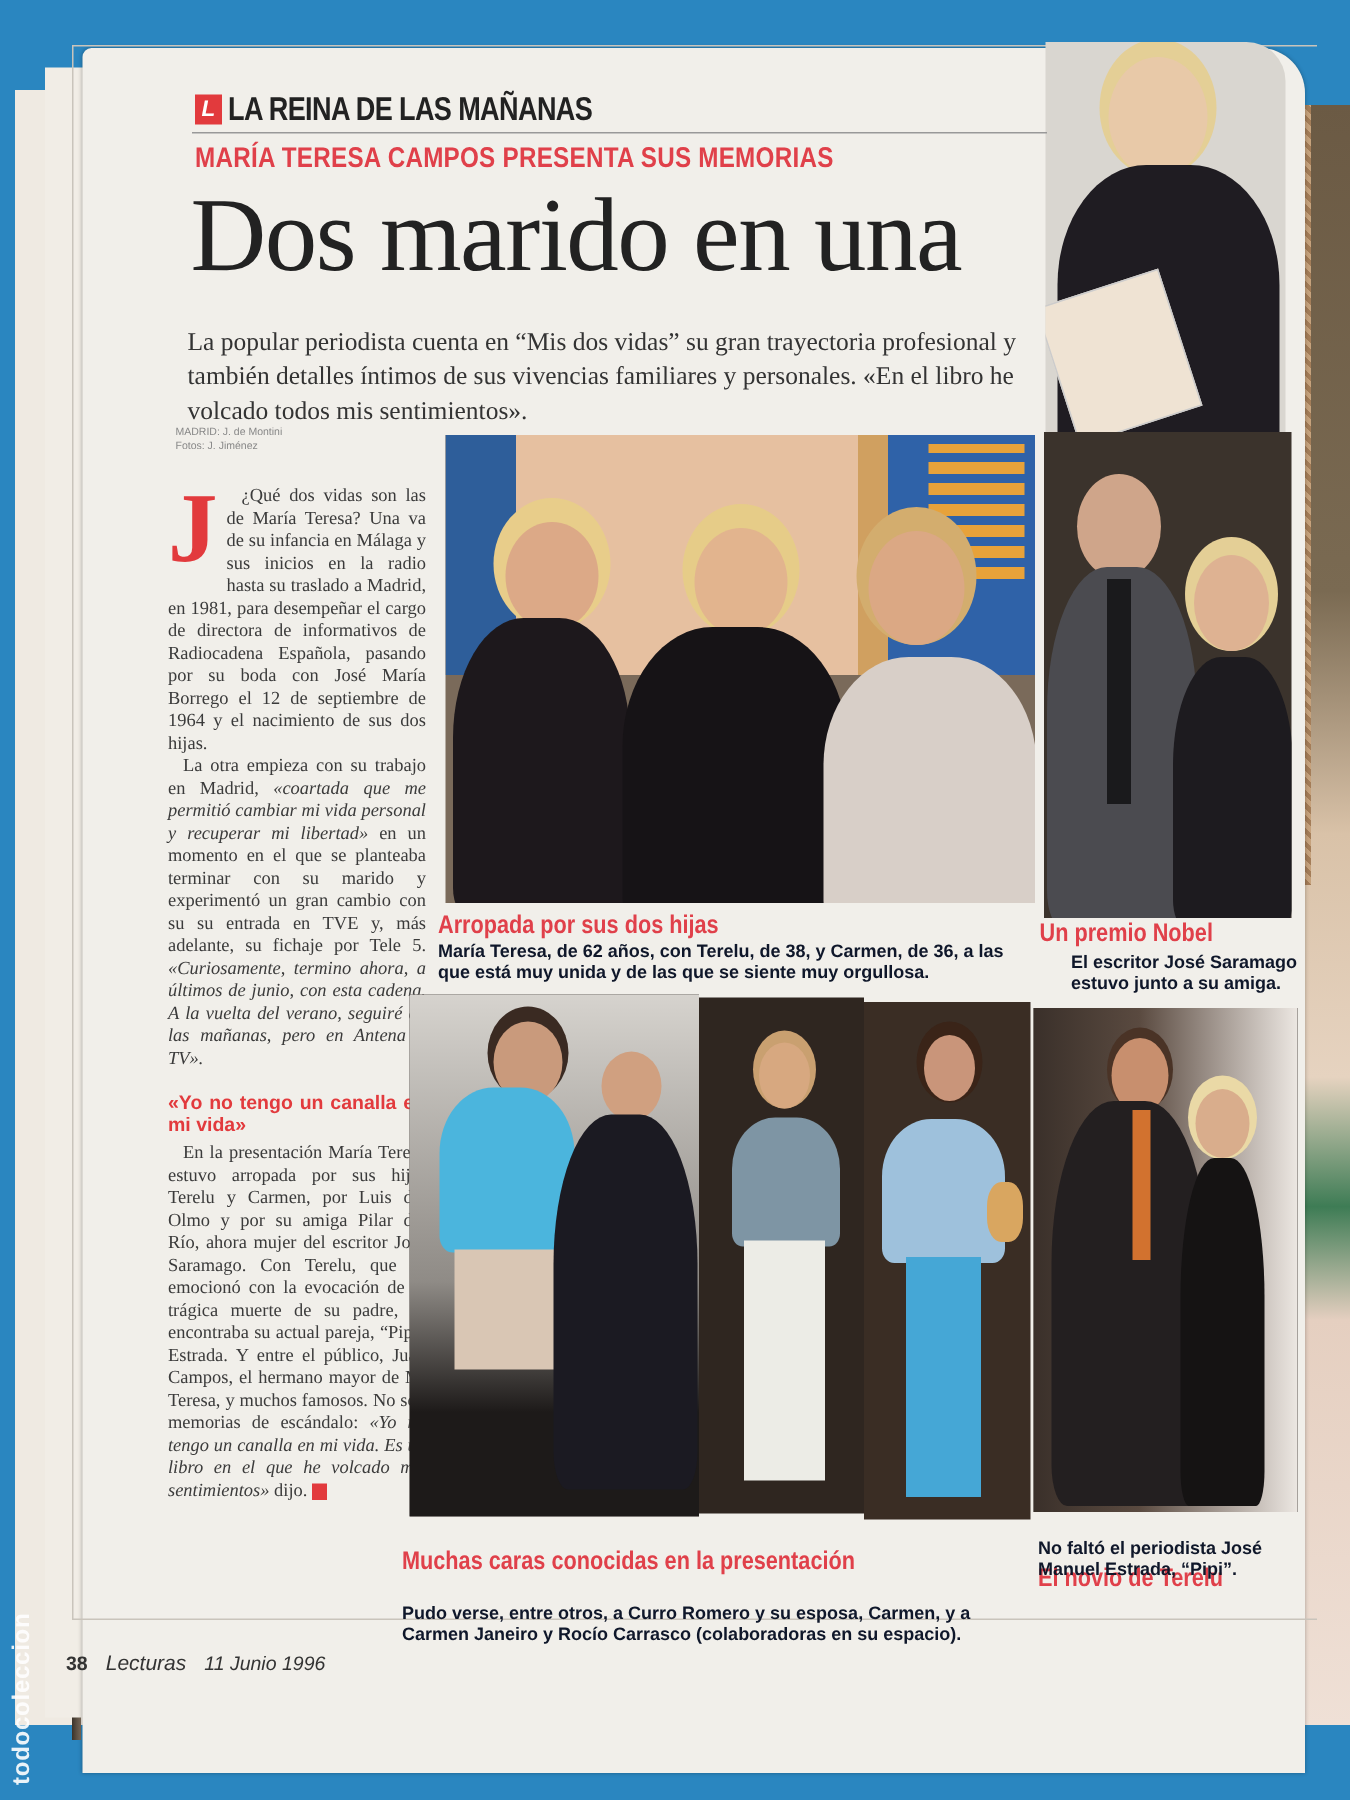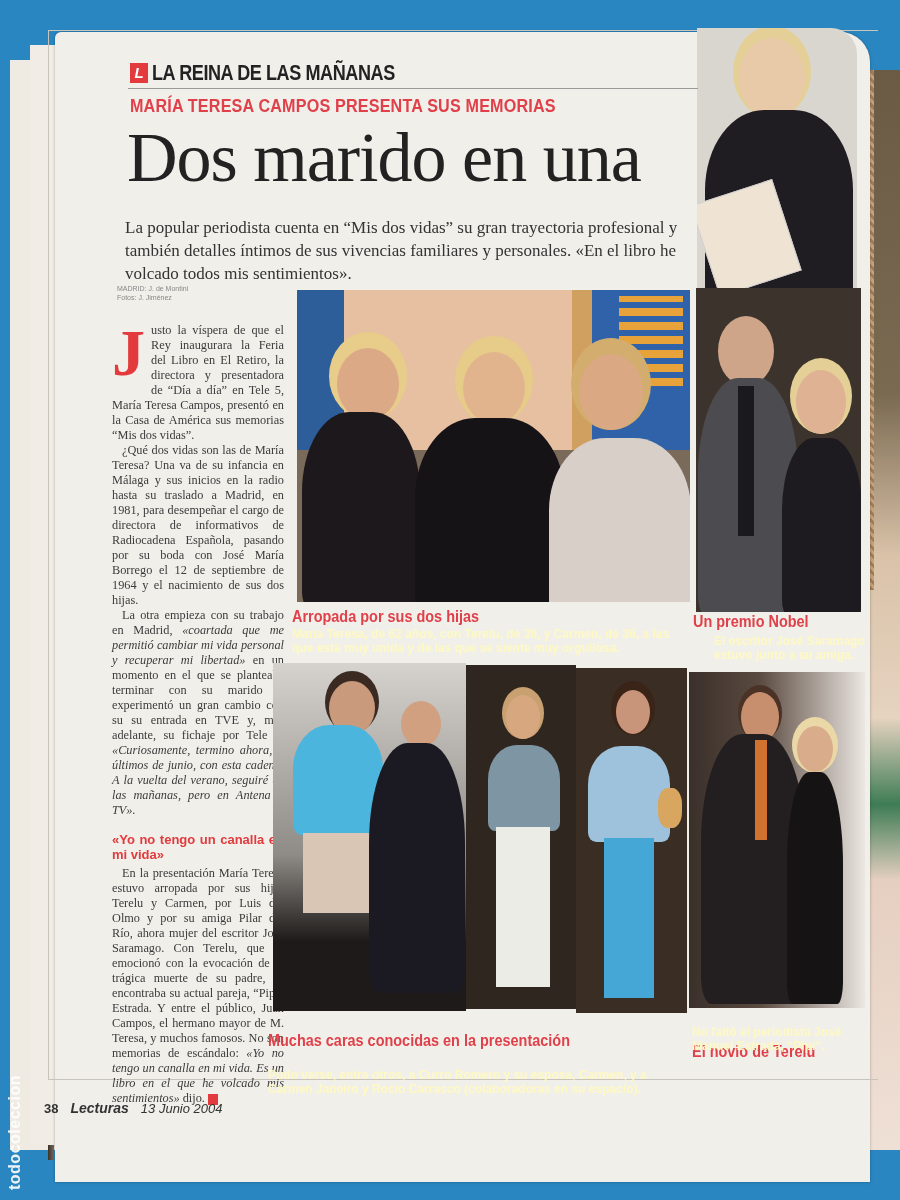--- a/index.html
+++ b/index.html
@@ -61,25 +61,25 @@
   .ph-g1 { left: 273px; top: 663px; width: 193px; height: 348px; background: #4a4540; }
   .ph-g2 { left: 466px; top: 665px; width: 110px; height: 344px; background: #2f2620; }
   .ph-g3 { left: 576px; top: 668px; width: 111px; height: 345px; background: #3a2d24; }
   .ph-g4 { left: 689px; top: 672px; width: 176px; height: 336px; background: #2c2420; }
 
   .fig { position: absolute; border-radius: 40% 40% 10% 10%; }
   .head { position: absolute; border-radius: 50%; }
 
   .caption-title { position: absolute; font-weight: bold; color: #e0404a; font-size: 17px; white-space: nowrap;
     transform: scaleX(0.85); transform-origin: left; }
-  .caption-text { position: absolute; font-weight: bold; color: #fef9c3; font-size: 12px; line-height: 14px; }
+  .caption-text { position: absolute; font-weight: bold; color: #0f172a; font-size: 12px; line-height: 14px; }
 
   .folio { position: absolute; left: 44px; top: 1100px; font-size: 13px; color: #333; display: flex; align-items: baseline; gap: 12px; }
   .folio .num { font-weight: bold; }
-  .folio .mag { font-weight: bold; font-style: italic; font-size: 14px; }
+  .folio .mag { font-weight: normal; font-style: italic; font-size: 14px; }
   .folio .date { font-style: italic; }
 
   .watermark { position: absolute; left: 6px; top: 1020px; width: 18px; height: 170px;
     writing-mode: vertical-rl; transform: rotate(180deg); color: #fff; font-weight: bold; font-size: 16px;
     letter-spacing: 0.5px; opacity: 0.9; }
 </style>
 </head>
 <body>
 
 <div class="next-page">
@@ -108,21 +108,20 @@
 <div class="overline">MARÍA TERESA CAMPOS PRESENTA SUS MEMORIAS</div>
 <div class="headline">Dos marido en una</div>
 <div class="deck">La popular periodista cuenta en “Mis dos vidas” su gran trayectoria profesional y también detalles íntimos de sus vivencias familiares y personales. «En el libro he volcado todos mis sentimientos».</div>
 <div class="credits">
   <div>MADRID: J. de Montini</div>
   <div>Fotos: J. Jiménez</div>
 </div>
 
 <div class="body-col">
   <span class="dropcap">J</span>
-  <p class="first">usto la víspera de que el Rey inaugurara la Feria del Libro en El Retiro, la directora y presentadora de “Día a día” en Tele 5, María Teresa Campos, presentó en la Casa de América sus memorias “Mis dos vidas”.</p>
   <p>¿Qué dos vidas son las de María Teresa? Una va de su infancia en Málaga y sus inicios en la radio hasta su traslado a Madrid, en 1981, para desempeñar el cargo de directora de informativos de Radiocadena Española, pasando por su boda con José María Borrego el 12 de septiembre de 1964 y el nacimiento de sus dos hijas.</p>
   <p><span>La otra empieza con su trabajo en Madrid, </span><em>«coartada que me permitió cambiar mi vida personal y recuperar mi libertad»</em><span> en un momento en el que se planteaba terminar con su marido y experimentó un gran cambio con su su entrada en TVE y, más adelante, su fichaje por Tele 5. </span><em>«Curiosamente, termino ahora, a últimos de junio, con esta cadena. A la vuelta del verano, seguiré en las mañanas, pero en Antena 3 TV».</em></p>
   <div class="subhead">«Yo no tengo un canalla en mi vida»</div>
   <p><span>En la presentación María Teresa estuvo arropada por sus hijas Terelu y Carmen, por Luis del Olmo y por su amiga Pilar del Río, ahora mujer del escritor José Saramago. Con Terelu, que se emocionó con la evocación de la trágica muerte de su padre, se encontraba su actual pareja, “Pipi” Estrada. Y entre el público, Juan Campos, el hermano mayor de M. Teresa, y muchos famosos. No son memorias de escándalo: </span><em>«Yo no tengo un canalla en mi vida. Es un libro en el que he volcado mis sentimientos»</em><span> dijo.</span><span class="end-mark"></span></p>
 </div>
 
 <div class="photo ph-main">
   <div style="position:absolute;left:0;top:0;width:393px;height:160px;background:linear-gradient(90deg,#2e5e9a 0 12%,#e6c0a0 12% 70%,#d0a060 70% 75%,#2f62a8 75%);"></div>
   <div style="position:absolute;left:322px;top:6px;width:64px;height:90px;background:repeating-linear-gradient(0deg,#e7a23a 0 8px,#2f62a8 8px 14px);"></div>
   <div class="head" style="left:40px;top:58px;width:62px;height:72px;background:#dca987;box-shadow:0 -8px 0 8px #e8cd8a;"></div>
@@ -175,16 +174,16 @@
 </div>
 
 <div class="caption-title" style="left:268px;top:1031px;">Muchas caras conocidas en la presentación</div>
 <div class="caption-text" style="left:268px;top:1052px;width:418px;margin-top:16px;">Pudo verse, entre otros, a Curro Romero y su esposa, Carmen, y a Carmen Janeiro y Rocío Carrasco (colaboradoras en su espacio).</div>
 <div class="caption-title" style="left:692px;top:1042px;">El novio de Terelu</div>
 <div class="caption-text" style="left:692px;top:1025px;width:175px;">No faltó el periodista José Manuel Estrada, “Pipi”.</div>
 
 <div class="folio">
   <span class="num">38</span>
   <span class="mag">Lecturas</span>
-  <span class="date">13 Junio 2004</span>
+  <span class="date">11 Junio 1996</span>
 </div>
 
 <div class="watermark">todocoleccion</div>
 
 </body></html>

